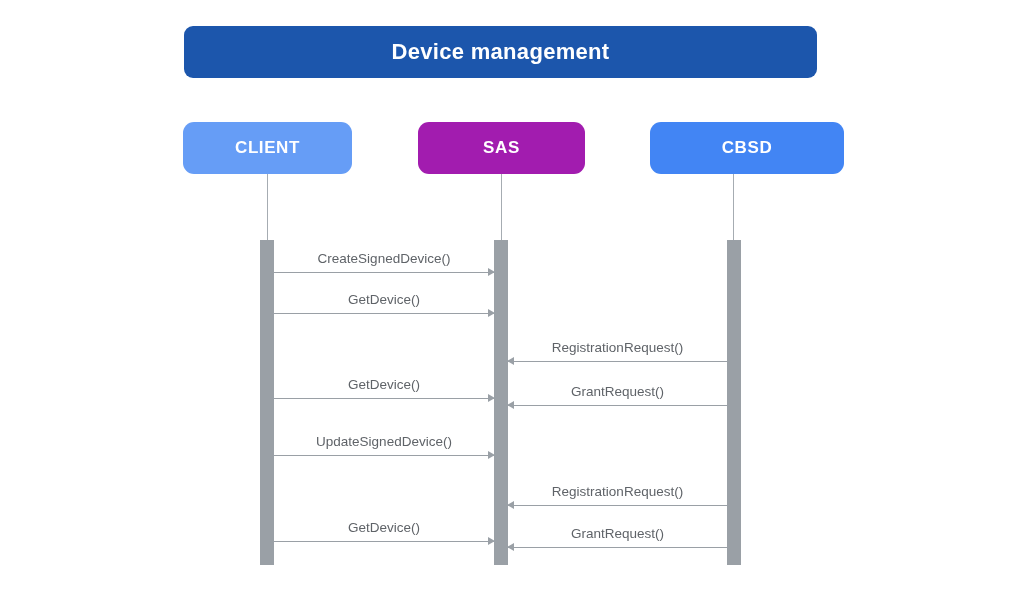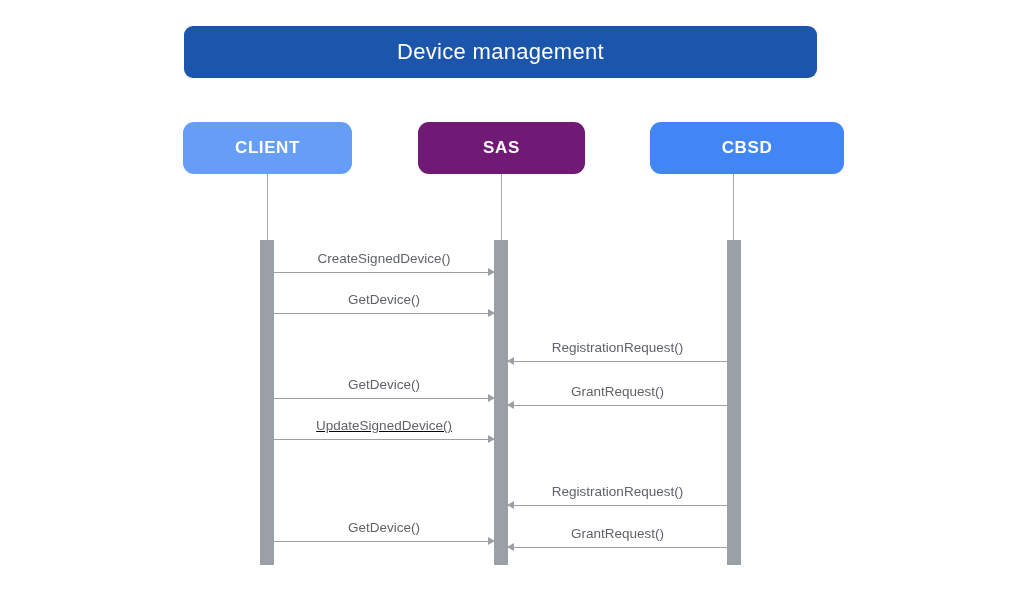--- a/index.html
+++ b/index.html
@@ -25,42 +25,42 @@
     height: 52px;
     background: #1C56AC;
     border-radius: 9px;
     display: flex;
     align-items: center;
     justify-content: center;
   }
   .title-bar span {
     color: #ffffff;
     font-size: 22px;
-    font-weight: 400;
+    font-weight: 700;
     letter-spacing: 0.3px;
   }
 
   
   .actor {
     position: absolute;
     top: 122px;
     height: 52px;
     border-radius: 11px;
     display: flex;
     align-items: center;
     justify-content: center;
   }
   .actor span {
     color: #ffffff;
     font-size: 17px;
     font-weight: bold;
     letter-spacing: 0.6px;
   }
   .actor.client { left: 183px; width: 169px; background: #669DF6; }
-  .actor.sas   { left: 418px; width: 167px; background: #701a75; }
+  .actor.sas   { left: 418px; width: 167px; background: #a21caf; }
   .actor.cbsd  { left: 650px; width: 194px; background: #4285F4; }
 
   
   .lifeline {
     position: absolute;
     top: 174px;
     width: 1px;
     height: 66px;
     background: #A6ACB2;
   }
@@ -169,21 +169,21 @@
   <div class="msg b2s dir-left" style="top:355px;">
     <span class="msg-label">GrantRequest()</span>
     <div class="msg-line"></div>
   </div>
 
   <div class="msg c2s dir-right" style="top:377px;">
     <span class="msg-label">GetDevice()</span>
     <div class="msg-line"></div>
   </div>
 
-  <div class="msg c2s dir-right" style="top:418px;text-decoration:underline;">
+  <div class="msg c2s dir-right" style="top:434px;">
     <span class="msg-label">UpdateSignedDevice()</span>
     <div class="msg-line"></div>
   </div>
 
   <div class="msg b2s dir-left" style="top:455px;">
     <span class="msg-label">RegistrationRequest()</span>
     <div class="msg-line"></div>
   </div>
 
   <div class="msg b2s dir-left" style="top:497px;">

